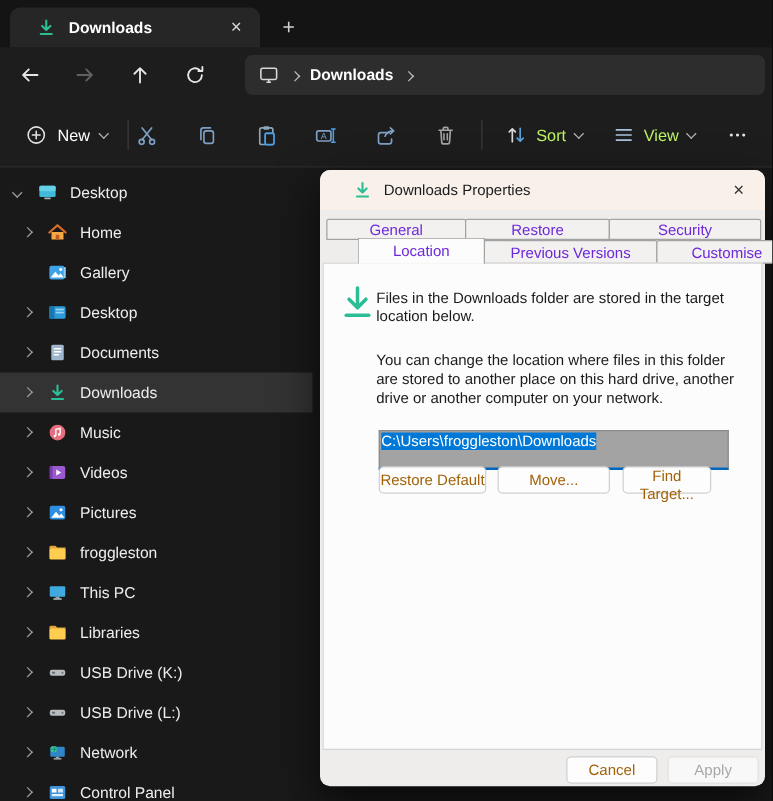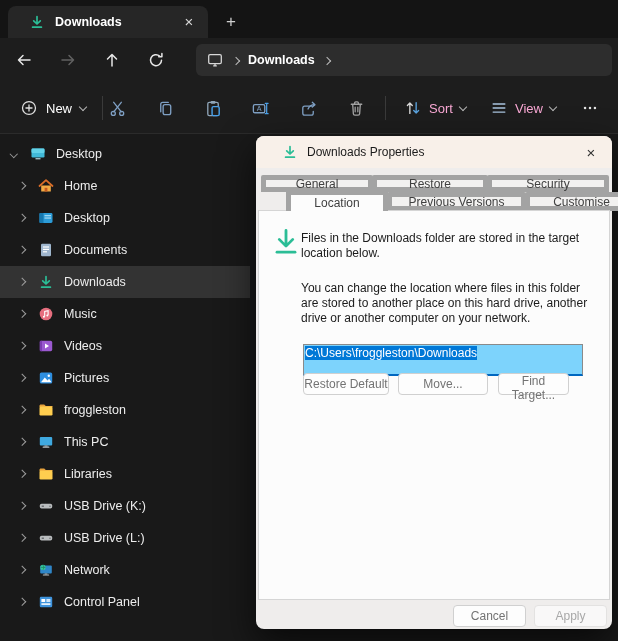--- a/index.html
+++ b/index.html
@@ -28,21 +28,21 @@
   .crumb-text { font-size:12.5px; font-weight:700; color:#fff; }
 
   
   .toolbar { position:absolute; top:82px; left:0; right:0; height:52px; background:#1d1d1d; border-bottom:1px solid #2b2b2b; }
   .tbtn { border:none; background:transparent; border-radius:4px;text-align:center; }
   .new-btn { position:absolute; left:10px; top:8px; height:36px; display:flex; align-items:center; gap:8px; padding:0 10px;
              color:#fff; font-size:13px; }
   .tsep { position:absolute; top:14px; width:1px; height:24px; background:#3a3a3a; }
   .iconbtn { position:absolute; top:8px; width:40px; height:36px; display:flex; align-items:center; justify-content:center; }
   .label-btn { position:absolute; top:8px; height:36px; display:flex; align-items:center; gap:7px; padding:0 8px;
-               color:#f9a8d4; font-size:13px; }
+               color:#bef264; font-size:13px; }
   .dd-chev { width:6px; height:6px; border-right:1.4px solid #b5b5b5; border-bottom:1.4px solid #b5b5b5;
              transform:rotate(45deg); margin-top:-3px; }
 
   
   .sidebar { position:absolute; top:138px; left:0; width:250px; }
   .srow { height:32px; display:flex; align-items:center; font-size:12.5px; color:#ededed; cursor:default; }
   .srow.selected { background:#333333; }
   .srow .chevbox { width:14px; display:flex; justify-content:center; flex:none; }
   .srow.lvl0 { padding-left:7px; }
   .srow.lvl1 { padding-left:15px; }
@@ -55,32 +55,32 @@
   .dialog { position:absolute; left:256px; top:136px; width:356px; height:493px; background:#efedec; border-radius:8px;
             box-shadow:0 14px 36px rgba(0,0,0,.65); color:#1b1b1b; font-size:12px; }
   .dlg-title { height:32px; background:#f8f0e9; border-radius:8px 8px 0 0; display:flex; align-items:center; padding:0 26px; }
   .dlg-title-text { margin-left:9px; font-size:12px; color:#1b1b1b; }
   .dlg-close { position:absolute; right:8px; top:5px; width:26px; height:23px; border:none; background:transparent;
                font-size:15px; color:#333; border-radius:4px; }
   .dlg-tabs { position:absolute; left:2px; top:39px; width:352px; }
   .trow { display:flex; }
   .trow1 { margin-left:3px; height:17px; }
   .trow2 { height:19px;padding-left:28px; }
-  .dtab { background:#f2f1f0; border:5px solid #a3a3a3; margin-right:-1px; display:flex; align-items:center;
-          justify-content:center; font-size:12px; color:#404040; border-radius:2px 2px 0 0; cursor:default; }
+  .dtab { background:#f2f1f0; border:1px solid #a3a3a3; margin-right:-1px; display:flex; align-items:center;
+          justify-content:center; font-size:12px; color:#6d28d9; border-radius:2px 2px 0 0; cursor:default; }
   .dtab.active { position:relative; z-index:3; background:#fcfcfc; height:21px; margin-top:-2px; border-bottom:none; }
   .dlg-page { position:absolute; left:2px; top:74px; width:352px; height:390px; background:#fcfcfc; border:1px solid #d5d5d5; z-index:1; }
   .pg-icon { position:absolute; left:12px; top:16px; }
   .pg-intro { position:absolute; left:42px; top:20px; width:282px; line-height:15px; }
   .pg-desc  { position:absolute; left:42px; top:70px; width:290px; line-height:15px; }
-  .pg-input { position:absolute; left:44px; top:133px; width:280px; height:32px; background:#7dd3fc;
+  .pg-input { position:absolute; left:44px; top:133px; width:280px; height:32px; background:#a3a3a3;
               border:1px solid #8a8a8a; border-bottom:2px solid #0067c0; padding:1px 1px; font-size:12px; white-space:nowrap; overflow:hidden; }
   .sel { background:#0078d7; color:#fff; }
   .winbtn { position:absolute; height:22px; background:#fdfdfd; border:1px solid #d0d0d0; border-radius:4px;
-            font-size:12px; color:#737373; font-family:"Liberation Sans", sans-serif; }
+            font-size:12px; color:#a16207; font-family:"Liberation Sans", sans-serif; }
   .b-restore { left:44px; top:162px; width:86px; }
   .b-move { left:139px; top:162px; width:90px; }
   .b-find { left:239px; top:162px; width:71px; }
   .fbtn { position:absolute; top:469px; width:73px; height:22px; }
   .b-ok { left:116px; border:1.5px solid #0067c0; }
   .b-cancel { left:197px; }
   .b-apply { left:278px; color:#a8a8a8; background:#f9f8f8; border-color:#e3e2e1; }
 </style>
 </head>
 <body>
@@ -227,20 +227,30 @@
           <span class="chev-r"></span>
         </span>
       <svg class="sicon" viewBox="0 0 16 16">
           <path d="M1.5 8 8 2.2 14.5 8" fill="none" stroke="#d96c28" stroke-width="1.8" stroke-linecap="round" stroke-linejoin="round"></path>
           <path d="M3.2 7.5V13.5h9.6V7.5" fill="#f2a944"></path>
           <rect x="6.6" y="9.8" width="2.8" height="3.7" fill="#c55a20"></rect>
         </svg>
       <span class="slabel">Home</span>
     </div>
 
+    <div class="srow lvl1">
+      <span class="chevbox"></span>
+      <svg class="sicon" viewBox="0 0 16 16">
+          <rect x="1.5" y="2.5" width="12" height="11" rx="1.6" fill="#3fa3e8"></rect>
+          <circle cx="10.6" cy="5.6" r="1.2" fill="#fff"></circle>
+          <path d="M2.5 12 6.3 7.4l2.6 3 1.6-1.8 2.5 3.4z" fill="#fff"></path>
+          <rect x="13" y="3.5" width="1.6" height="9" rx=".6" fill="#8ed0f5"></rect>
+        </svg>
+      <span class="slabel">Gallery</span>
+    </div>
 
     <div class="srow lvl1">
       <span class="chevbox">
           <span class="chev-r"></span>
         </span>
       <svg class="sicon" viewBox="0 0 16 16">
           <rect x="1.5" y="3" width="13" height="10" rx="1.4" fill="#2c9cd8"></rect>
           <rect x="1.5" y="3" width="4" height="10" fill="#1678b0"></rect>
           <rect x="6.5" y="5" width="6.5" height="1.3" fill="#9ed6f2"></rect>
           <rect x="6.5" y="7.4" width="6.5" height="1.3" fill="#9ed6f2"></rect>

